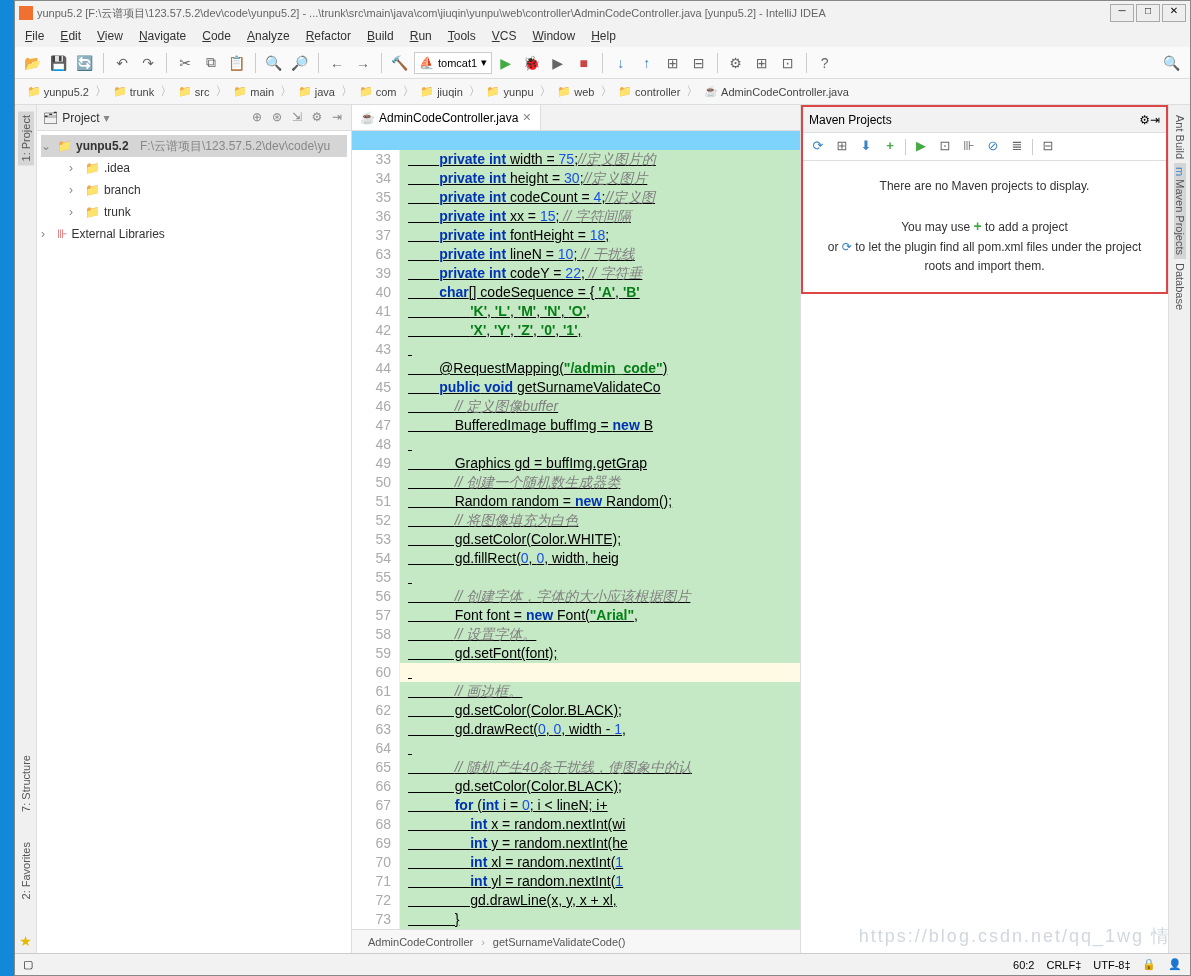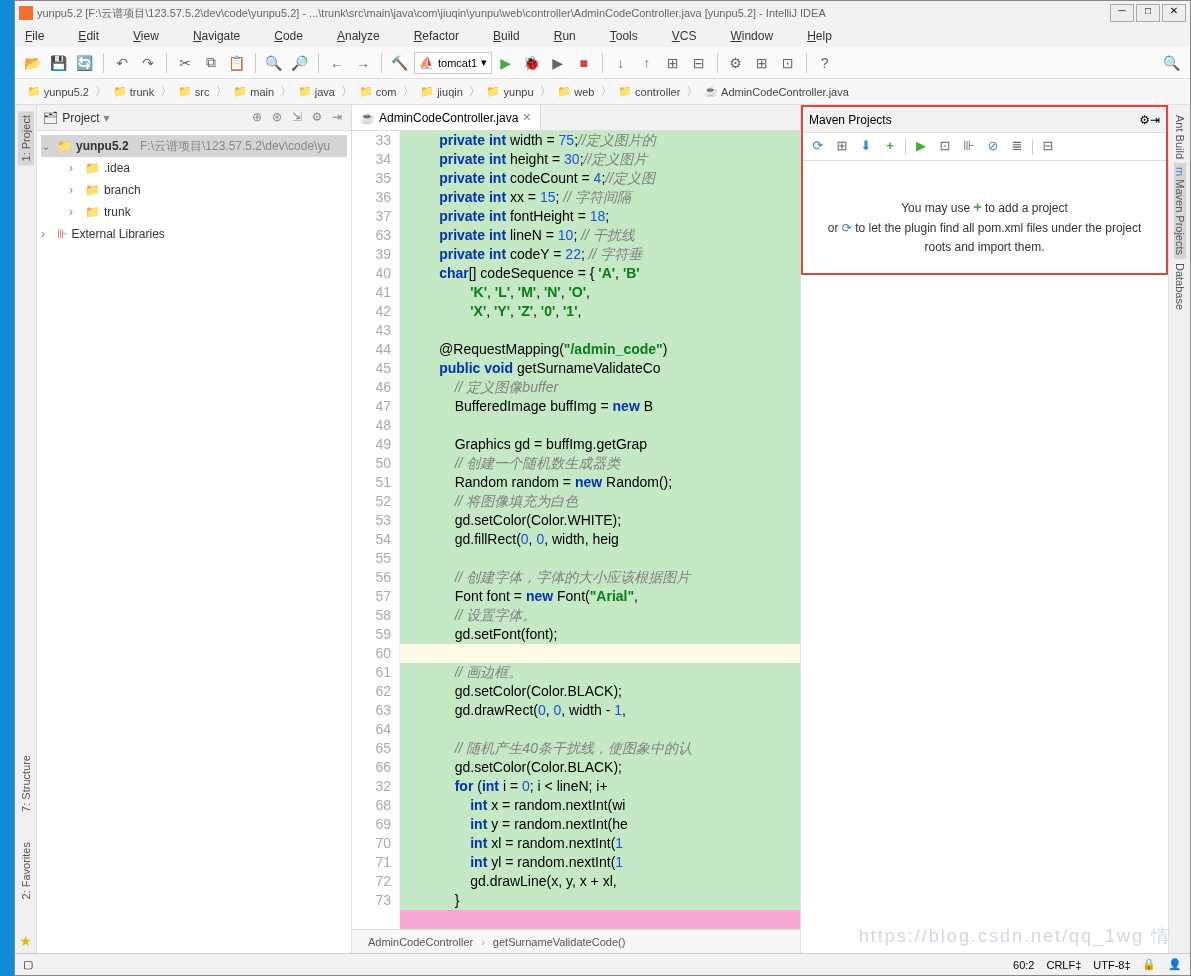--- a/index.html
+++ b/index.html
@@ -4,21 +4,21 @@
 <style>
 * { box-sizing: border-box; margin: 0; padding: 0; font-family: "Segoe UI", Arial, sans-serif; }
 body { width: 1191px; height: 976px; background: #fff; font-size: 12px; overflow: hidden; position: relative; }
 .desktop-bg { position: absolute; left: 0; top: 0; width: 14px; height: 100%; background: #1289d8; }
 .window { position: absolute; left: 14px; top: 0; right: 0; bottom: 0; background: #fff; border: 1px solid #888; display: flex; flex-direction: column; }
 .titlebar { height: 24px; display: flex; align-items: center; padding: 0 4px; background: #f2f2f2; justify-content: space-between; }
 .titlebar-left { display: flex; align-items: center; gap: 4px; font-size: 11px; color: #666; }
 .titlebar-left .icon { width: 14px; height: 14px; background: #f07030; }
 .winbtns { display: flex; gap: 2px; }
 .winbtn { width: 24px; height: 18px; border: 1px solid #aaa; background: #eee; font-size: 10px; text-align: center; }
-.menubar { height: 22px; display: flex; align-items: center; padding: 0 2px; background: #f2f2f2; gap: 18px; }
+.menubar { height: 22px; display: flex; align-items: center; padding: 0 2px; background: #f2f2f2; }
 .menubar span { padding: 3px 8px; font-size: 12px; color: #333; }
 .menubar span u { text-decoration: underline; }
 .toolbar { height: 32px; display: flex; align-items: center; padding: 0 6px; background: #fafafa; border-bottom: 1px solid #ddd; gap: 2px; }
 .tbbtn { width: 24px; height: 24px; border: none; background: transparent; display: flex; align-items: center; justify-content: center; color: #666; font-size: 14px; }
 .tbsep { width: 1px; height: 20px; background: #ccc; margin: 0 4px; }
 .runcfg { height: 22px; border: 1px solid #ccc; background: #fff; padding: 0 4px; font-size: 11px; display: flex; align-items: center; gap: 4px; }
 .runcfg .cat { color: #d66; font-size: 12px; }
 .search-icon { margin-left: auto; }
 .breadcrumb { height: 26px; display: flex; align-items: center; padding: 0 6px; background: #f7f7f7; border-bottom: 1px solid #ddd; }
 .crumb { padding: 0 6px; font-size: 11px; color: #444; display: flex; align-items: center; gap: 3px; }
@@ -34,23 +34,23 @@
 .tree { padding: 4px 4px; font-size: 12px; line-height: 20px; color: #333; }
 .tree-row { display: flex; align-items: center; gap: 4px; padding: 1px 0; }
 .tree-row.sel { background: #d5d5d5; }
 .tree-indent { display: inline-block; }
 .tree-arrow { width: 12px; color: #888; }
 .folder { color: #c89048; }
 .editor-area { flex: 1; display: flex; flex-direction: column; min-width: 0; }
 .editor-tabs { height: 26px; background: #f2f2f2; border-bottom: 1px solid #ddd; display: flex; align-items: center; }
 .editor-tab { height: 100%; padding: 0 8px; display: flex; align-items: center; gap: 4px; font-size: 12px; background: #fff; border-right: 1px solid #ddd; }
 .editor-tab .close { color: #888; font-size: 11px; }
-.editor-body { flex: 1; display: flex; overflow: hidden; background: #f9a8d4; font-family: "Consolas", monospace; font-size: 14px; line-height: 19px; }
+.editor-body { flex: 1; display: flex; overflow: hidden; background: #7dd3fc; font-family: "Consolas", monospace; font-size: 14px; line-height: 19px; align-items: flex-end; }
 .gutter { width: 48px; text-align: right; padding-right: 8px; color: #aaa; background: #fff; border-right: 1px solid #eee; }
-.code { flex: 1; white-space: pre; overflow: hidden; }
+.code { flex: 1; white-space: pre; overflow: hidden; text-decoration: underline; }
 .code .line { padding-left: 8px; }
 .code .hl { background: #c5e8c5; display: block; width: 100%; }
 .code .cur { background: #fffae3; display: block; width: 100%; }
 .k { color: #0033b3; font-weight: bold; }
 .s { color: #067d17; font-weight: bold; }
 .n { color: #1750eb; }
 .c { color: #808080; font-style: italic; }
 .breadcrumb-bottom { height: 24px; border-top: 1px solid #ddd; display: flex; align-items: center; font-size: 11px; color: #555; padding-left: 16px; background: #f7f7f7; }
 .right-panel { width: 368px; border-left: 1px solid #ddd; display: flex; flex-direction: column; }
 .maven-panel { border: 2px solid #d44; }
@@ -245,21 +245,21 @@
             <div>57</div>
             <div>58</div>
             <div>59</div>
             <div>60</div>
             <div>61</div>
             <div>62</div>
             <div>63</div>
             <div>64</div>
             <div>65</div>
             <div>66</div>
-            <div>32</div>
+            <div>67</div>
             <div>68</div>
             <div>69</div>
             <div>70</div>
             <div>71</div>
             <div>72</div>
             <div>73</div>
           </div>
         <div class="code" id="code-lines"><span class="line hl">        <span class="k">private</span> <span class="k">int</span> width = <span class="n">75</span>;<span class="c">//定义图片的</span></span><span class="line hl">        <span class="k">private</span> <span class="k">int</span> height = <span class="n">30</span>;<span class="c">//定义图片</span></span><span class="line hl">        <span class="k">private</span> <span class="k">int</span> codeCount = <span class="n">4</span>;<span class="c">//定义图</span></span><span class="line hl">        <span class="k">private</span> <span class="k">int</span> xx = <span class="n">15</span>; <span class="c">// 字符间隔</span></span><span class="line hl">        <span class="k">private</span> <span class="k">int</span> fontHeight = <span class="n">18</span>;</span><span class="line hl">        <span class="k">private</span> <span class="k">int</span> lineN = <span class="n">10</span>; <span class="c">// 干扰线</span></span><span class="line hl">        <span class="k">private</span> <span class="k">int</span> codeY = <span class="n">22</span>; <span class="c">// 字符垂</span></span><span class="line hl">        <span class="k">char</span>[] codeSequence = { <span class="s">'A'</span>, <span class="s">'B'</span></span><span class="line hl">                <span class="s">'K'</span>, <span class="s">'L'</span>, <span class="s">'M'</span>, <span class="s">'N'</span>, <span class="s">'O'</span>,</span><span class="line hl">                <span class="s">'X'</span>, <span class="s">'Y'</span>, <span class="s">'Z'</span>, <span class="s">'0'</span>, <span class="s">'1'</span>,</span><span class="line hl">&nbsp;</span><span class="line hl">        @RequestMapping(<span class="s">"/admin_code"</span>)</span><span class="line hl">        <span class="k">public</span> <span class="k">void</span> getSurnameValidateCo</span><span class="line hl">            <span class="c">// 定义图像buffer</span></span><span class="line hl">            BufferedImage buffImg = <span class="k">new</span> B</span><span class="line hl">&nbsp;</span><span class="line hl">            Graphics gd = buffImg.getGrap</span><span class="line hl">            <span class="c">// 创建一个随机数生成器类</span></span><span class="line hl">            Random random = <span class="k">new</span> Random();</span><span class="line hl">            <span class="c">// 将图像填充为白色</span></span><span class="line hl">            gd.setColor(Color.WHITE);</span><span class="line hl">            gd.fillRect(<span class="n">0</span>, <span class="n">0</span>, width, heig</span><span class="line hl">&nbsp;</span><span class="line hl">            <span class="c">// 创建字体，字体的大小应该根据图片</span></span><span class="line hl">            Font font = <span class="k">new</span> Font(<span class="s">"Arial"</span>,</span><span class="line hl">            <span class="c">// 设置字体。</span></span><span class="line hl">            gd.setFont(font);</span><span class="line cur">&nbsp;</span><span class="line hl">            <span class="c">// 画边框。</span></span><span class="line hl">            gd.setColor(Color.BLACK);</span><span class="line hl">            gd.drawRect(<span class="n">0</span>, <span class="n">0</span>, width - <span class="n">1</span>,</span><span class="line hl">&nbsp;</span><span class="line hl">            <span class="c">// 随机产生40条干扰线，使图象中的认</span></span><span class="line hl">            gd.setColor(Color.BLACK);</span><span class="line hl">            <span class="k">for</span> (<span class="k">int</span> i = <span class="n">0</span>; i &lt; lineN; i+</span><span class="line hl">                <span class="k">int</span> x = random.nextInt(wi</span><span class="line hl">                <span class="k">int</span> y = random.nextInt(he</span><span class="line hl">                <span class="k">int</span> xl = random.nextInt(<span class="n">1</span></span><span class="line hl">                <span class="k">int</span> yl = random.nextInt(<span class="n">1</span></span><span class="line hl">                gd.drawLine(x, y, x + xl,</span><span class="line hl">            }</span></div>
       </div>
       <div class="breadcrumb-bottom">
@@ -285,20 +285,21 @@
           <div style="width:1px;height:16px;background:#ccc"></div>
           <span class="mtbtn" style="color:#4a4">▶</span>
           <span class="mtbtn">⊡</span>
           <span class="mtbtn">⊪</span>
           <span class="mtbtn" style="color:#3a84c5">⊘</span>
           <span class="mtbtn">≣</span>
           <div style="width:1px;height:16px;background:#ccc"></div>
           <span class="mtbtn">⊟</span>
         </div>
         <div class="maven-body">
+          <div>There are no Maven projects to display.</div>
           <br>
           <div>
             <span>You may use</span>
             <span class="plus">+</span>
             <span>to add a project</span><br>
             <span>or</span>
             <span class="refresh">⟳</span>
             <span>to let the plugin find all pom.xml files under the project roots and import them.</span>
           </div>
         </div>

